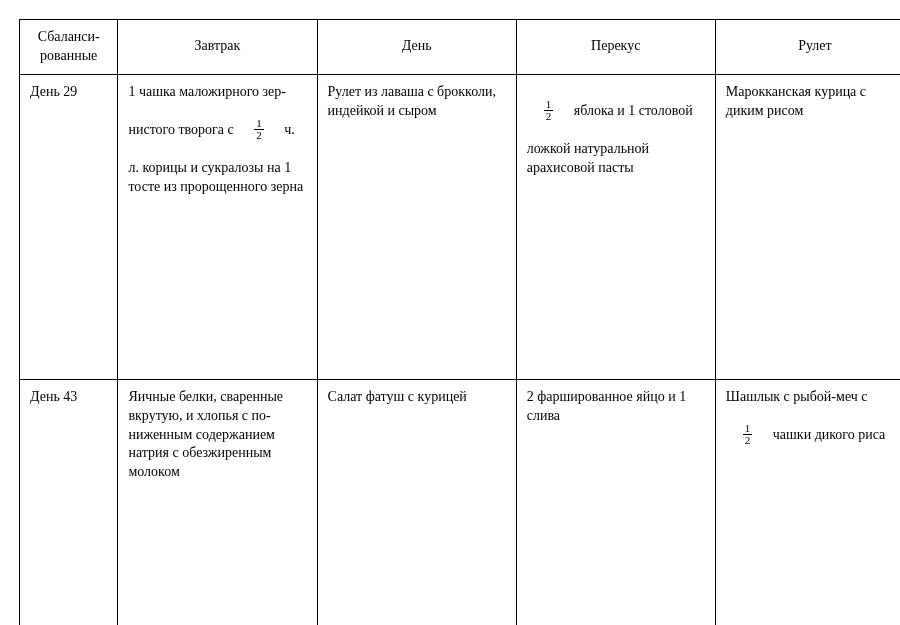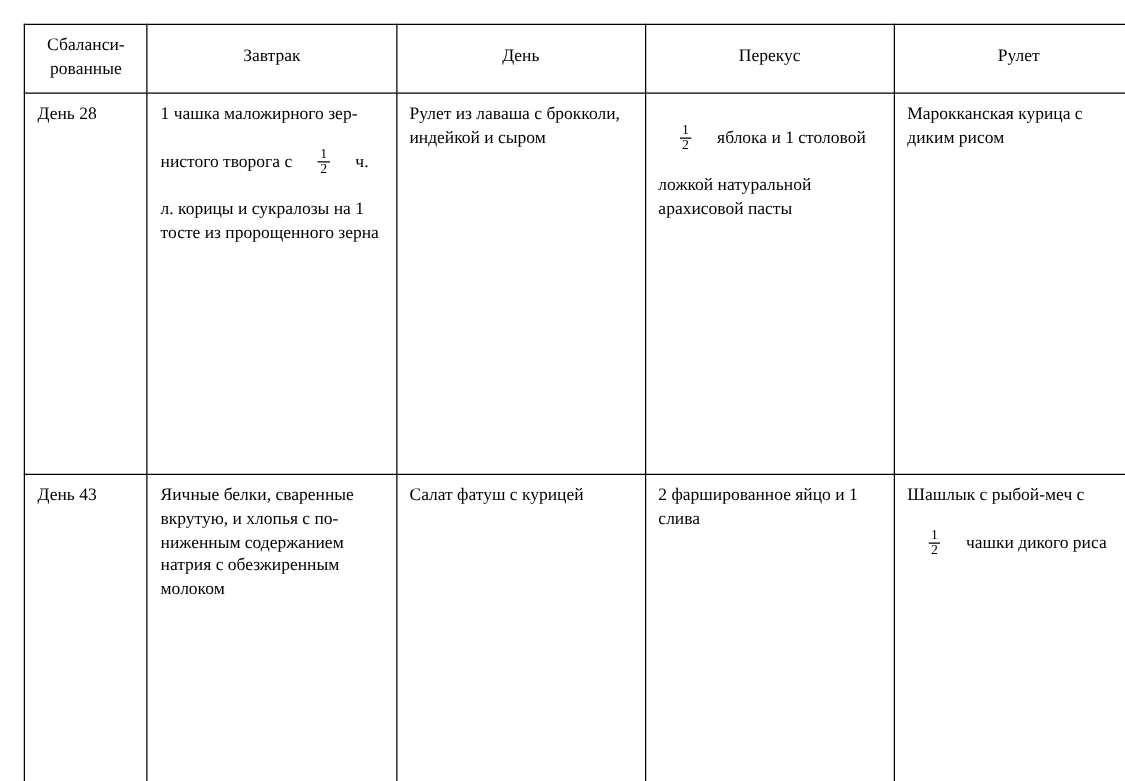--- a/index.html
+++ b/index.html
@@ -71,21 +71,21 @@
     <tr>
       <th>Сбаланси­рованные</th>
       <th>Завтрак</th>
       <th>День</th>
       <th>Перекус</th>
       <th>Рулет</th>
     </tr>
   </thead>
   <tbody id="tbody">
       <tr>
-        <td>День 28</td>
+        <td>День 29</td>
         <td>1 чашка маложирного зер­нистого творога с <span class="frac"><span class="num">1</span><span class="den">2</span></span> ч. л. корицы и сукралозы на 1 тосте из пророщенного зерна</td>
         <td>Рулет из лаваша с брокколи, индейкой и сыром</td>
         <td><span class="frac"><span class="num">1</span><span class="den">2</span></span> яблока и 1 сто­ловой ложкой нату­ральной арахисовой пасты</td>
         <td>Марокканская курица с диким рисом</td>
       </tr>
       <tr>
         <td>День 43</td>
         <td>Яичные белки, сваренные вкрутую, и хлопья с по­ниженным содержанием натрия с обезжиренным молоком</td>
         <td>Салат фатуш с курицей</td>
         <td>2 фаршированное яйцо и 1 слива</td>

